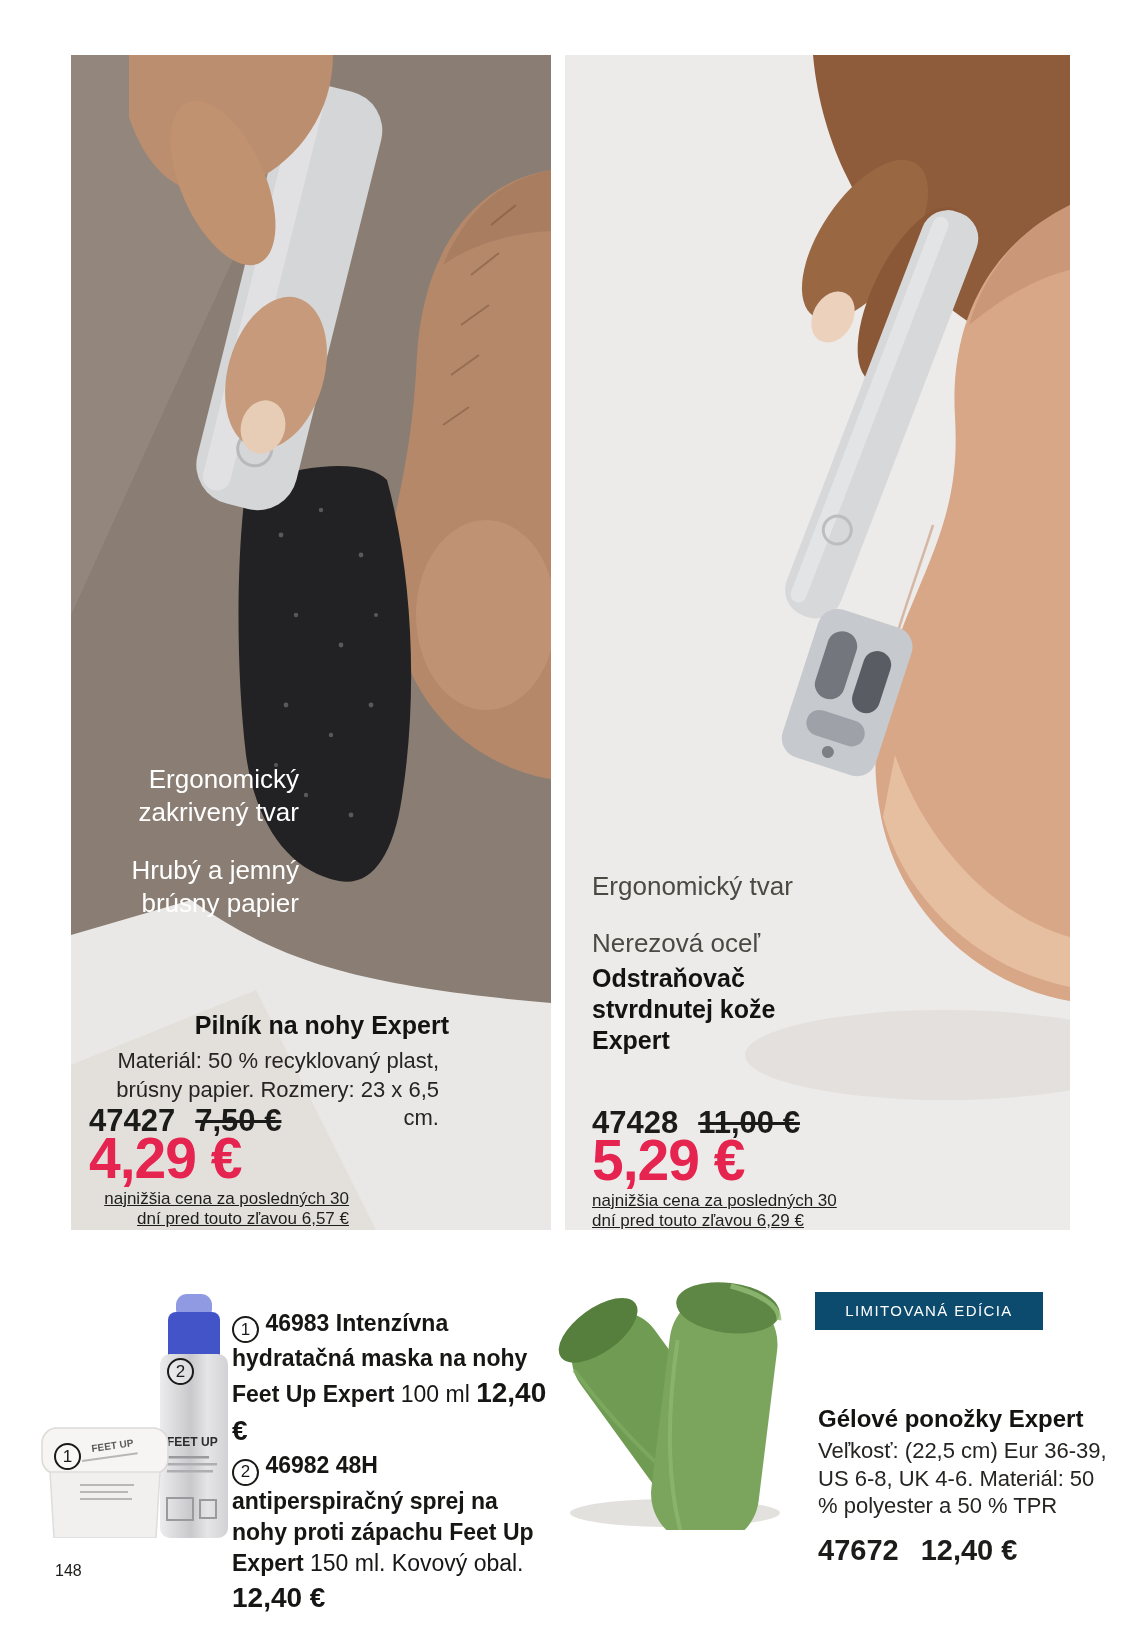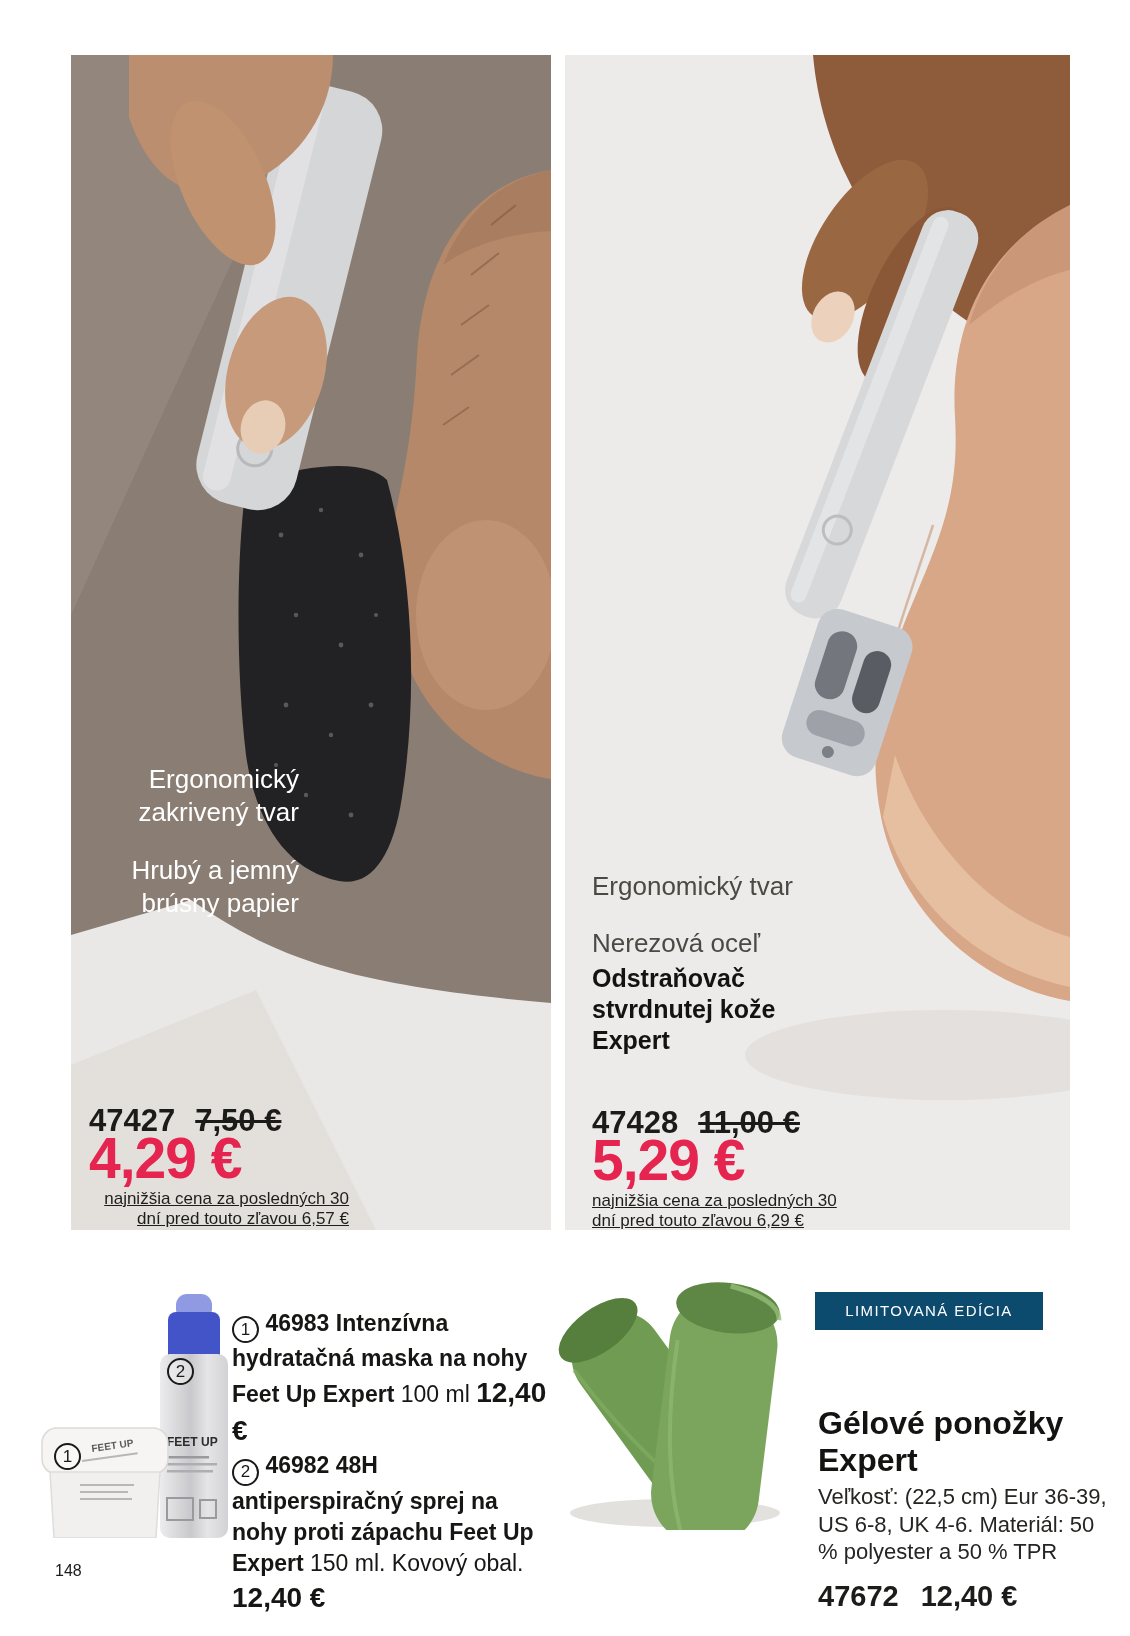--- a/index.html
+++ b/index.html
@@ -60,21 +60,21 @@
   .fu-text .reg { font-weight:400; }
   .fu-price { font-size:28px; font-weight:700; letter-spacing:0; }
 
   .badge { position:absolute; left:815px; top:1292px; width:228px; height:38px;
            background:#0c4a6e; color:#ffffff; font-size:15px; letter-spacing:1.4px;
            text-align:center; line-height:38px; }
 
   .socks-art { position:absolute; left:550px; top:1255px; width:235px; height:275px; }
 
   .socks-text { position:absolute; left:818px; top:1405px; width:305px; }
-  .socks-name { font-size:32px; font-weight:700; color:#131311; }
+  .socks-name { font-size:24px; font-weight:700; color:#131311; }
   .socks-desc { font-size:22px; line-height:1.26; color:#262523; margin-top:4px; width:300px; }
   .socks-code { margin-top:14px; font-size:29px; font-weight:700; white-space:nowrap; }
   .socks-code .sp { display:inline-block; width:22px; }
 
   .page-number { position:absolute; left:55px; top:1562px; font-size:16px; color:#1b1b19; }
 </style>
 </head>
 <body>
 
 <div class="page">
@@ -123,20 +123,24 @@
       <ellipse cx="152" cy="128" rx="42" ry="88" fill="#c09270" transform="rotate(-24 152 128)"></ellipse>
       <ellipse cx="205" cy="318" rx="48" ry="78" fill="#c69a7b" transform="rotate(16 205 318)"></ellipse>
       <ellipse cx="192" cy="372" rx="22" ry="27" fill="#e7cdb6" transform="rotate(16 192 372)"></ellipse>
     </svg>
 
     <div class="overlay features-left">
       <p>Ergonomický zakrivený tvar</p>
       <p>Hrubý a jemný brúsny papier</p>
     </div>
 
+    <div class="overlay info-left">
+      <div class="prod-name">Pilník na nohy Expert</div>
+      <div class="prod-desc">Materiál: 50 % recyklovaný plast, brúsny papier. Rozmery: 23 x 6,5 cm.</div>
+    </div>
     <div class="overlay code-row code-left">
       <span>47427</span><span class="old">7,50 €</span>
     </div>
     <div class="overlay big-price price-left">4,29 €</div>
     <div class="overlay low-note note-left">najnižšia cena za posledných 30 dní pred touto zľavou 6,57 €</div>
   </div>
 
   <div class="panel panel-right">
     <svg viewBox="0 0 505 1175" width="505" height="1175" aria-hidden="true">
       <rect width="505" height="1175" fill="#edebe9"></rect>

